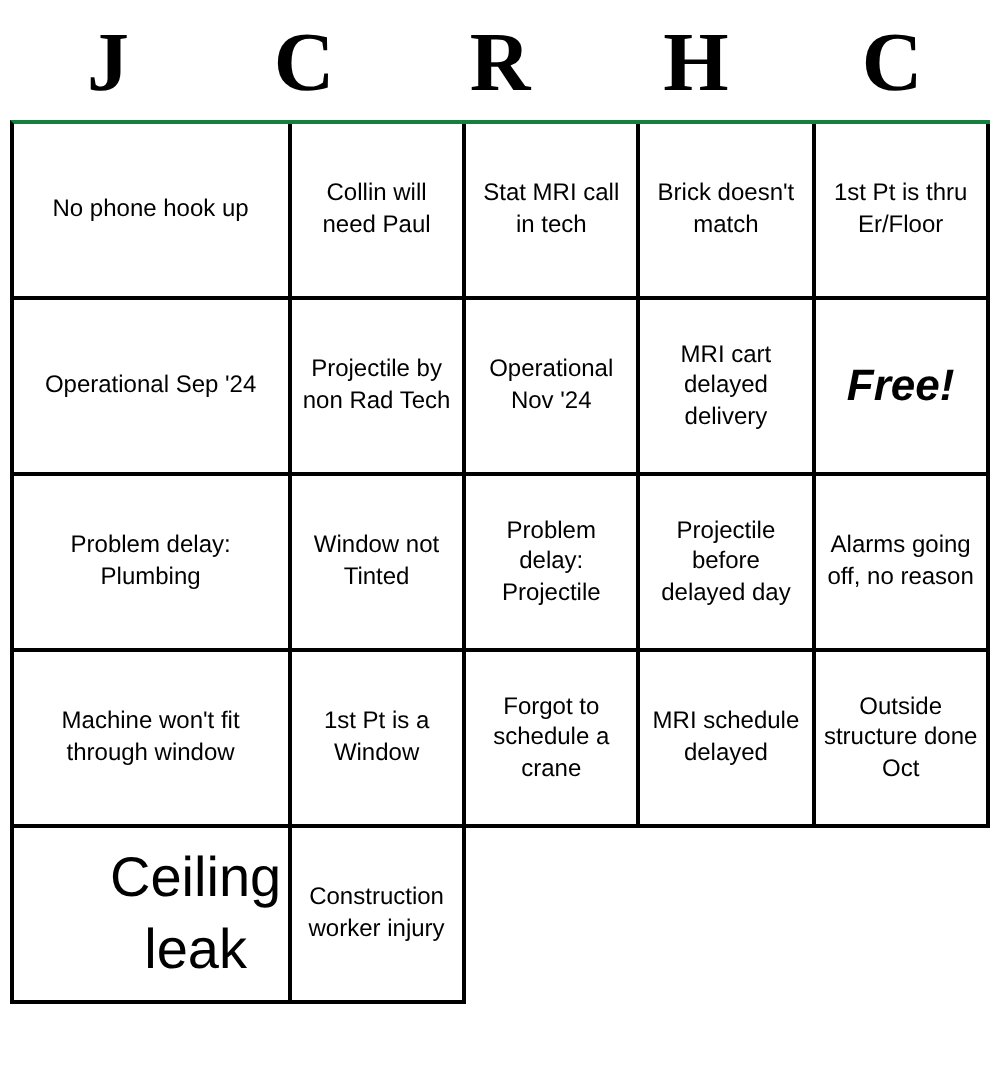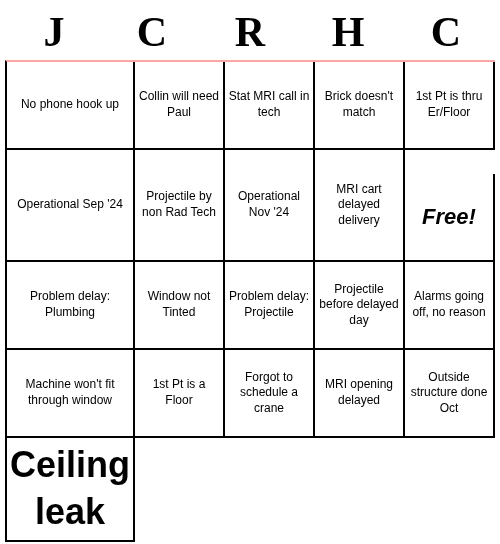--- a/index.html
+++ b/index.html
@@ -25,44 +25,44 @@
       font-size: 42px;
       font-weight: bold;
       font-family: Georgia, serif;
       padding: 4px 0;
       color: #000;
     }
     .grid {
       display: grid;
       grid-template-columns: repeat(5, 1fr);
       border-left: 2px solid #000;
-      border-top: 2px solid #fca5a5;
+      border-top: 2px solid #15803d;
     }
     .cell {
       border-right: 2px solid #000;
       border-bottom: 2px solid #000;
       min-height: 88px;
       display: flex;
       align-items: center;
       justify-content: center;
       text-align: center;
       padding: 4px 3px;
       font-size: 12px;
       line-height: 1.3;
       color: #000;
     }
     .cell.free {
       font-size: 22px;
       font-weight: bold;
       font-style: italic;
-      margin-top: 24px;
     }
     .cell.large-text {
-      font-size: 36px;
-      font-weight: bold;
+      font-size: 28px;
+      font-weight: normal;
+      padding-left: 48px;
     }
   </style>
 </head>
 <body>
 
 <div class="bingo-container">
   <div class="header-row">
   <div class="header-cell">J</div>
       <div class="header-cell">C</div>
       <div class="header-cell">R</div>
@@ -79,19 +79,20 @@
       <div class="cell">Projectile by non Rad Tech</div>
       <div class="cell">Operational Nov '24</div>
       <div class="cell">MRI cart delayed delivery</div>
       <div class="cell free">Free!</div>
       <div class="cell">Problem delay: Plumbing</div>
       <div class="cell">Window not Tinted</div>
       <div class="cell">Problem delay: Projectile</div>
       <div class="cell">Projectile before delayed day</div>
       <div class="cell">Alarms going off, no reason</div>
       <div class="cell">Machine won't fit through window</div>
-      <div class="cell">1st Pt is a Floor</div>
+      <div class="cell">1st Pt is a Window</div>
       <div class="cell">Forgot to schedule a crane</div>
-      <div class="cell">MRI opening delayed</div>
+      <div class="cell">MRI schedule delayed</div>
       <div class="cell">Outside structure done Oct</div>
       <div class="cell large-text">Ceiling leak</div>
+      <div class="cell">Construction worker injury</div>
     </div>
 </div>
 
 </body></html>

